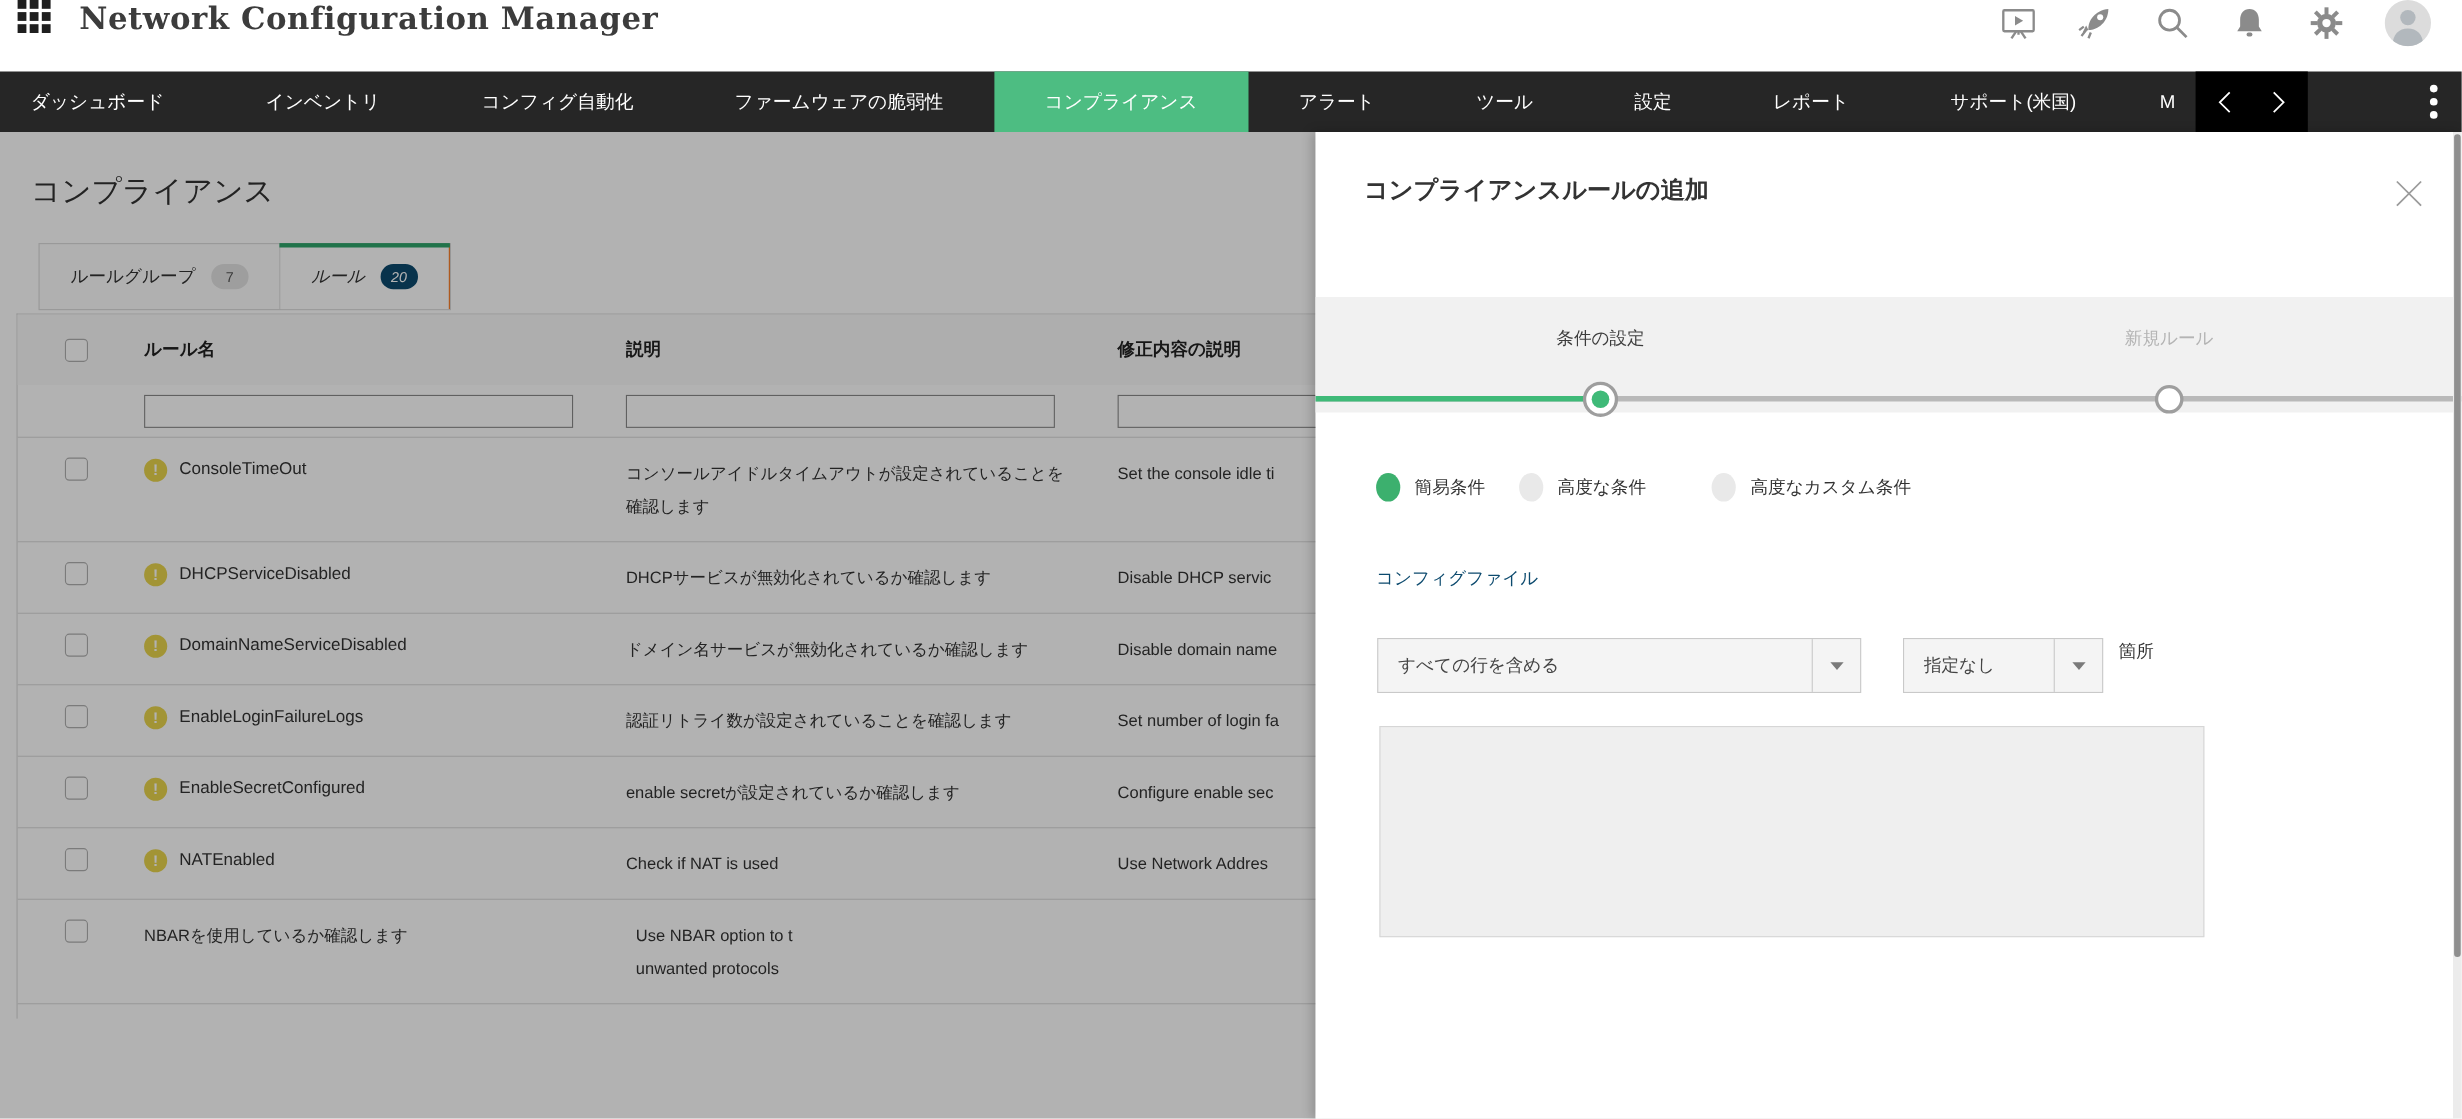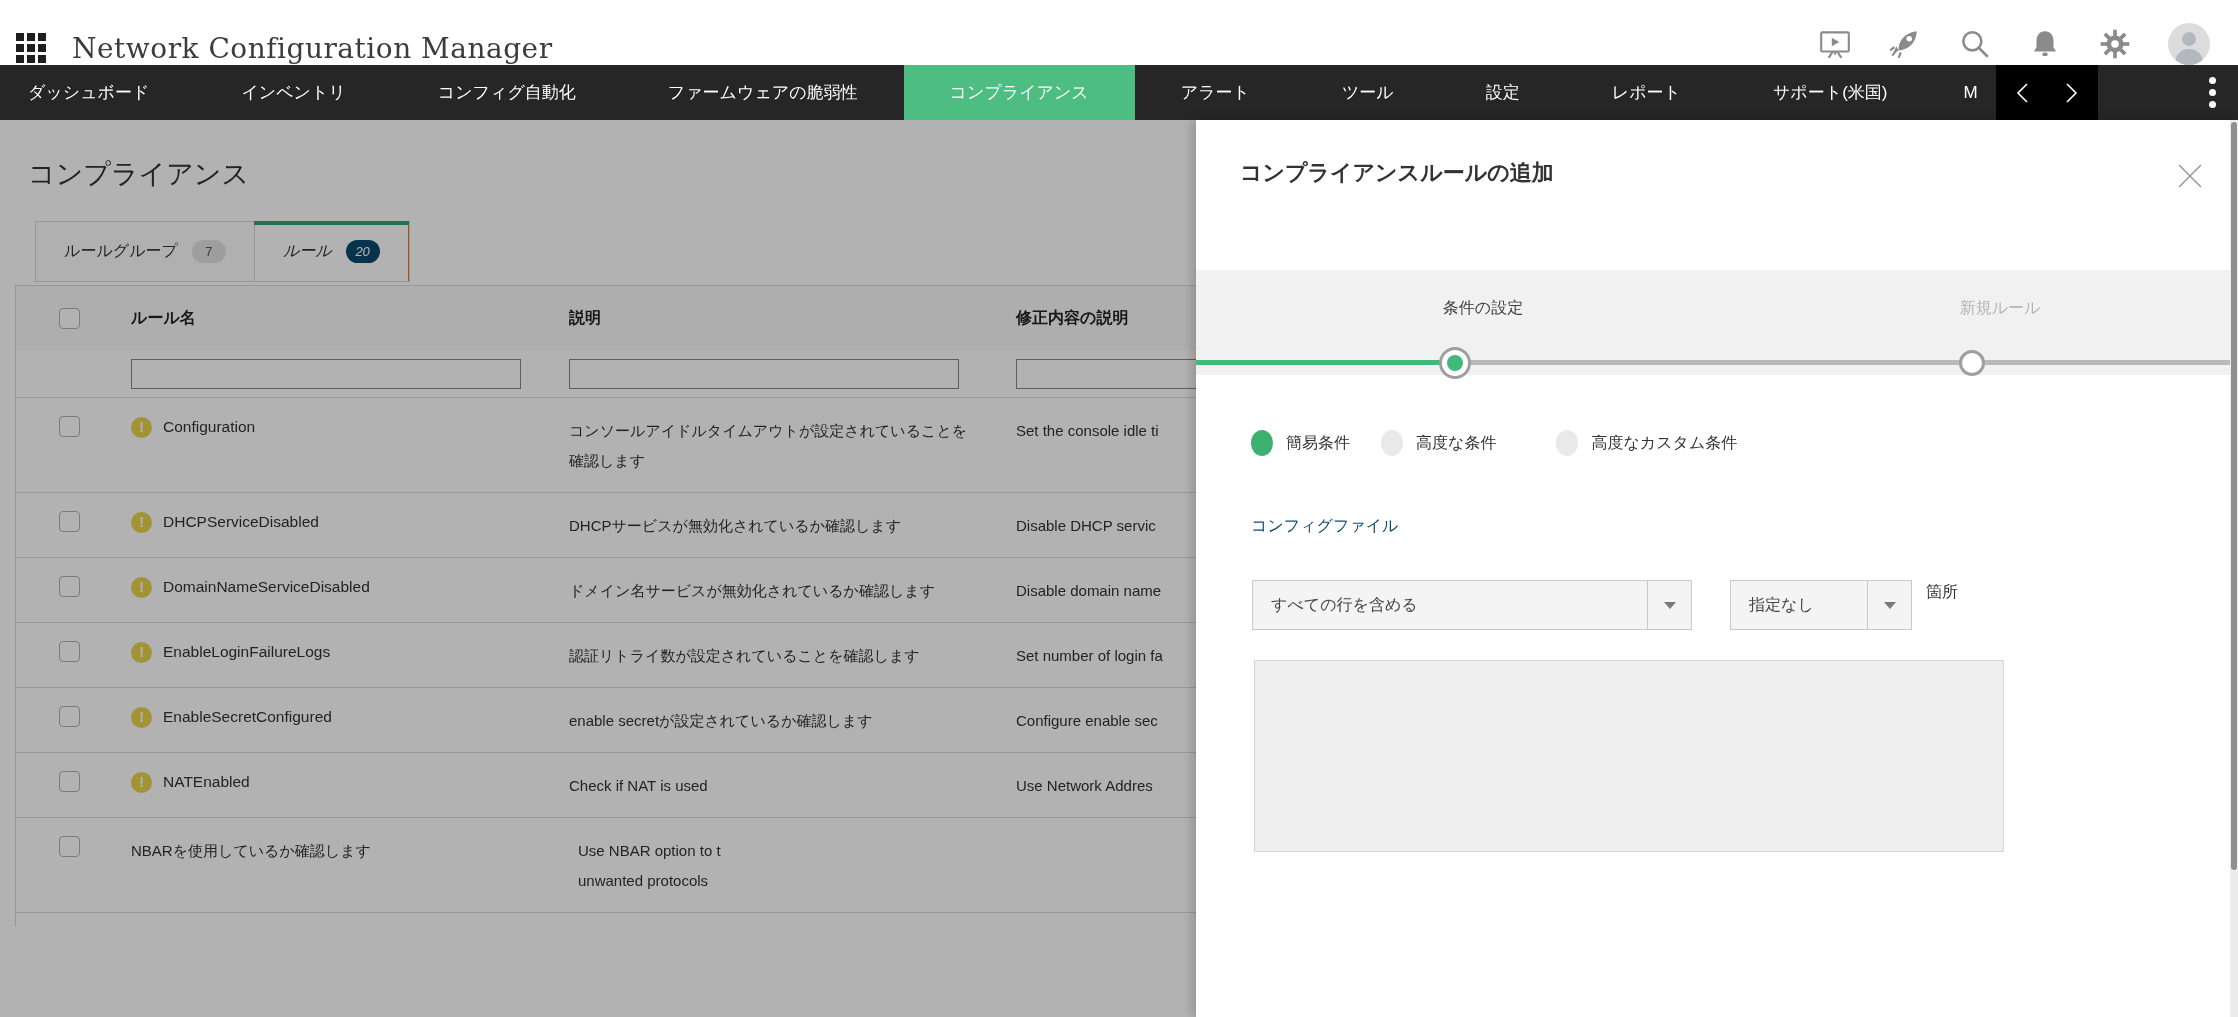--- a/index.html
+++ b/index.html
@@ -1,20 +1,20 @@
 <!DOCTYPE html>
 <html><head>
 <meta charset="utf-8">
 <style>
   * { box-sizing: border-box; margin: 0; padding: 0; }
   html,body { width: 2238px; height: 1017px; overflow: hidden; }
   body { font-family: "Liberation Sans","DejaVu Sans",sans-serif; background:#fff; position:relative; color:#333; }
 
   
-  .topbar { position:absolute; top:0; left:0; right:0; height:65px; background:#fff; display:flex; align-items:flex-end; }
+  .topbar { position:absolute; top:0; left:0; right:0; height:65px; background:#fff; display:flex; align-items:flex-start;font-weight:bold; }
   .grid-icon { margin-left:16px; width:32px; height:32px; display:grid; grid-template-columns:repeat(3,8px); grid-template-rows:repeat(3,8px); gap:3px; cursor:pointer; }
   .grid-icon span { background:#1f1f1f; }
   .app-title { margin-left:24px; font-family:"DejaVu Serif","Liberation Serif",serif; font-size:28px; color:#3c3c3c; letter-spacing:0.5px; }
   .topbar-icons { margin-left:auto; display:flex; align-items:center; gap:36px; margin-right:28px; }
   .tb-icon { width:34px; height:34px; display:flex; align-items:center; justify-content:center; cursor:pointer; }
   .avatar { width:42px; height:42px; border-radius:50%; background:#dcdcdc; overflow:hidden; display:flex; align-items:center; justify-content:center; cursor:pointer; }
 
   
   .navbar { position:absolute; top:65px; left:0; right:0; height:55px; background:#262626; display:flex; align-items:stretch; }
   .nav-item { display:flex; align-items:center; padding:0 46px; font-size:17px; color:#fff; cursor:pointer; white-space:nowrap; }
@@ -61,21 +61,21 @@
 
   
   .overlay { position:absolute; top:0; left:0; width:1196px; bottom:0; background:rgba(0,0,0,0.30); z-index:5; }
 
   
   .panel { position:absolute; top:0; left:1196px; right:0; bottom:0; background:#fff; z-index:10; box-shadow:-3px 0 10px rgba(0,0,0,0.2); }
   .panel-title { position:absolute; left:44px; top:38px; font-size:22px; font-weight:bold; color:#333; }
   .close-x { position:absolute; top:42px; right:34px; width:28px; height:28px; cursor:pointer; }
 
   .step-band { position:absolute; left:0; right:0; top:150px; height:105px; background:#f1f1f1; }
-  .step-label { position:absolute; top:28px; font-size:16px; text-align:center;margin-left:28px; }
+  .step-label { position:absolute; top:28px; font-size:16px; text-align:center; }
   .step-label.one { left:0; width:518px; color:#3c3c3c; }
   .step-label.two { left:518px; width:516px; color:#b4b4b4; }
   .track { position:absolute; top:90px; left:0; right:0; height:5px; background:#b9b9b9; }
   .track::before { content:""; position:absolute; left:0; top:0; bottom:0; width:259px; background:#3FBA78; }
   .step-dot { position:absolute; border-radius:50%; background:#fff; border:3px solid #9e9e9e; z-index:2; }
   .step-dot.one { width:32px; height:32px; left:243px; top:77px; display:flex; align-items:center; justify-content:center; }
   .step-dot.one i { width:16px; height:16px; border-radius:50%; background:#3FBA78; }
   .step-dot.two { width:26px; height:26px; left:763px; top:80px; }
 
   .radio-row { position:absolute; left:55px; top:310px; display:flex; align-items:center; font-size:16px; color:#333; }
@@ -234,21 +234,21 @@
       <div class="col3"><input type="text" value="" style=""></div>
       <div class="col4"><input type="text" value="" style=""></div>
     </div>
 
     <div class="trow">
       <div class="col1">
           <div class="cb"></div>
         </div>
       <div class="col2">
           <div class="warn"></div>
-          <span class="name">Configuration</span>
+          <span class="name">ConsoleTimeOut</span>
         </div>
       <div class="col3">
           <div class="desc">コンソールアイドルタイムアウトが設定されていることを確認します</div>
         </div>
       <div class="col4">
           <div class="remed">Set the console idle ti</div>
         </div>
     </div>
     <div class="trow">
       <div class="col1">

